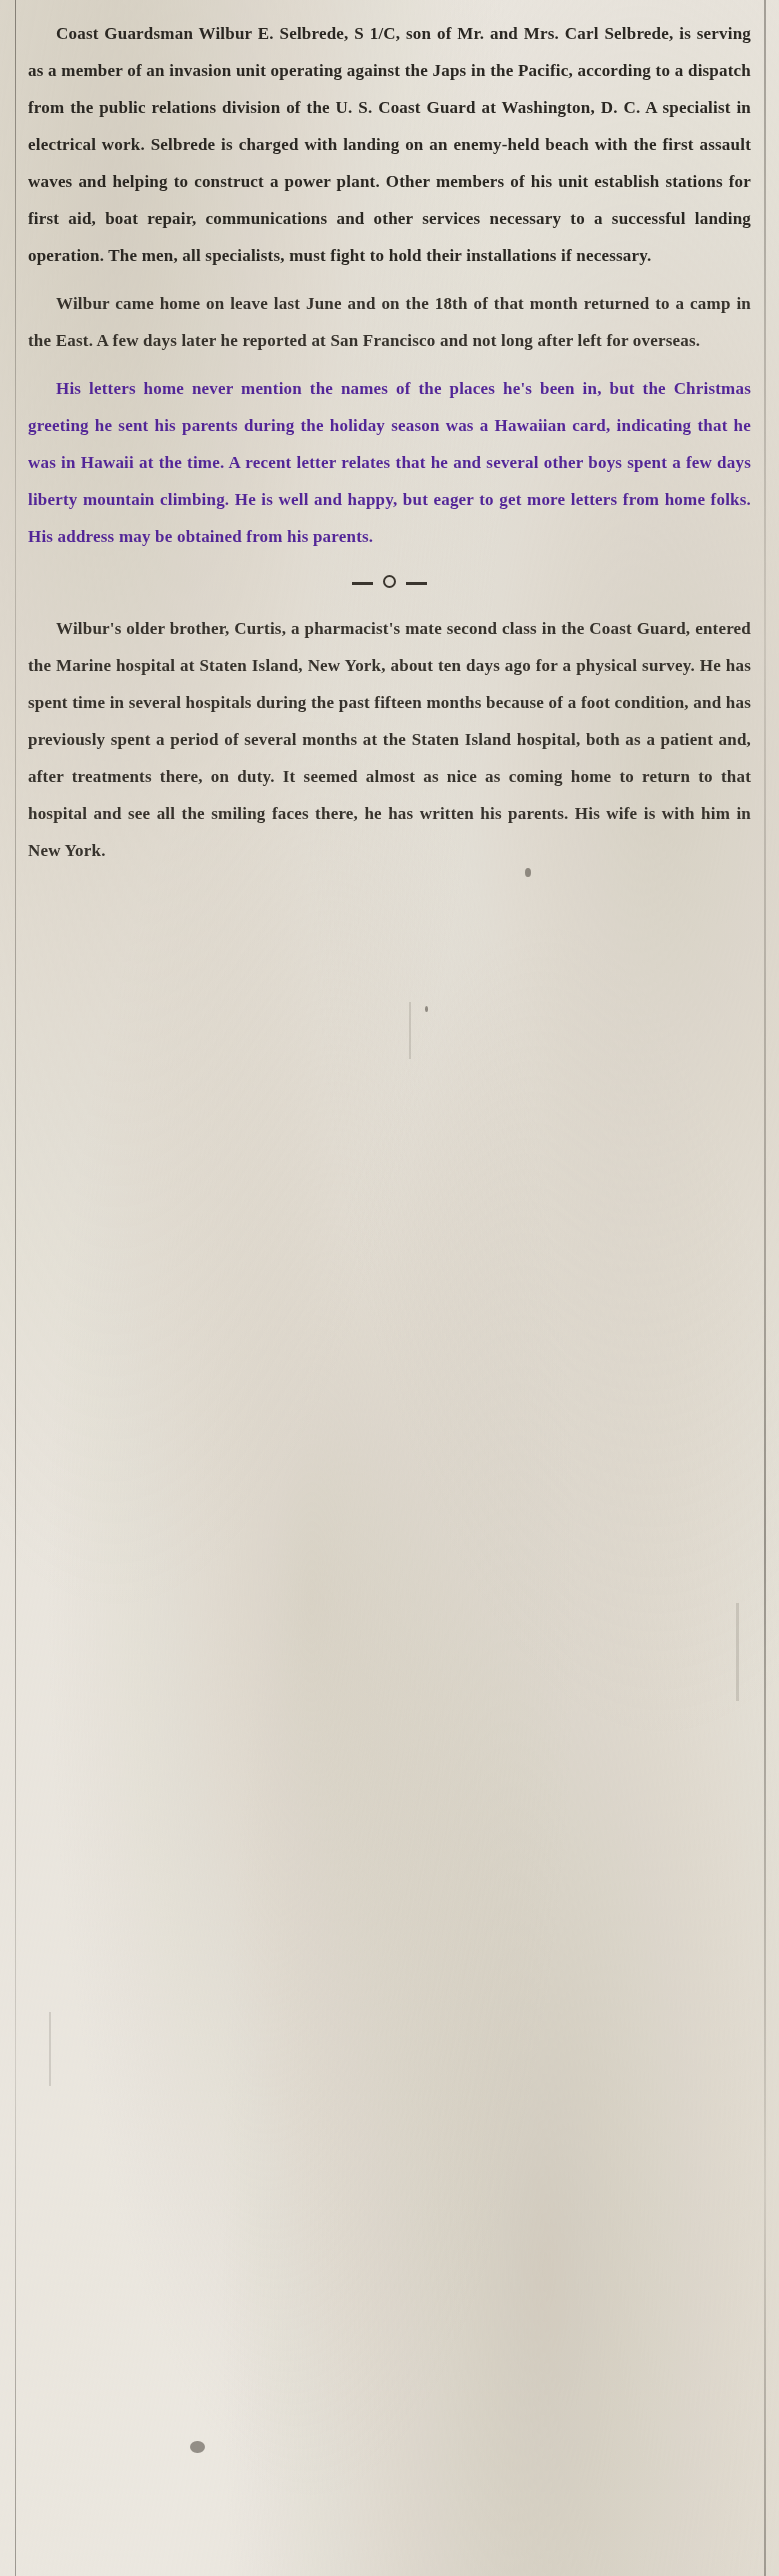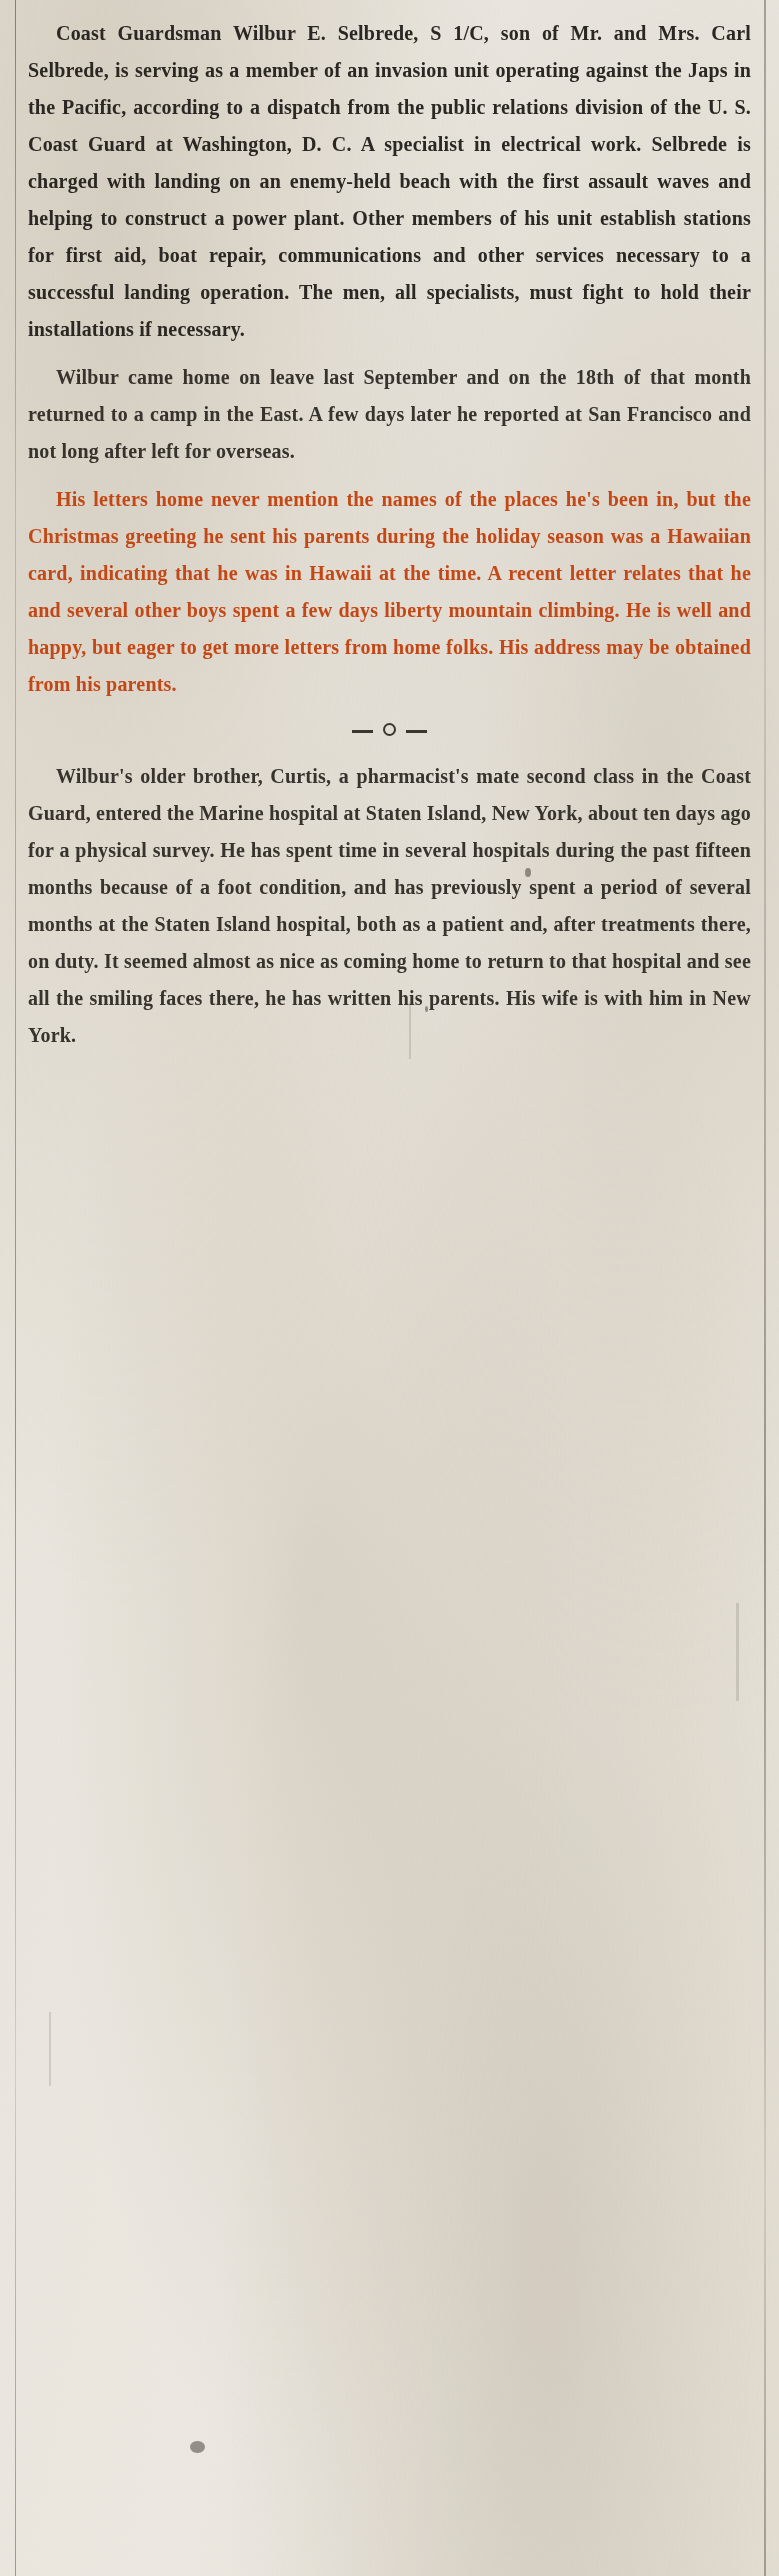--- a/index.html
+++ b/index.html
@@ -53,34 +53,34 @@
   #article-column {
     position: absolute;
     left: 28px;
     right: 28px;
     top: 14.7px;
     bottom: 8.2px;
   }
   .para {
     margin: 0 0 11.4px 0;
     font-family: "Liberation Serif", serif;
-    font-size: 20px;
+    font-size: 17px;
     line-height: 37px;
     color: #2a2722;
     text-align: justify;
     text-justify: inter-word;
     font-weight: 600;
     letter-spacing: 0.2px;
     text-indent: 28px;
     -webkit-font-smoothing: none;
   }
   
   .ink-1 { color: #2b2823; }
   .ink-2 { color: #322e28; opacity: 0.97; }
-  .ink-3 { color: #c2410c; opacity: 0.95; }
+  .ink-3 { color: #4c1d95; opacity: 0.95; }
   .ink-4 { color: #35312a; opacity: 0.93; }
 
   #divider {
     margin: 4.9px 0 9.8px 0;
     height: 33px;
     position: relative;
   }
   #divider .dash-left,
   #divider .dash-right {
     position: absolute;
@@ -128,21 +128,21 @@
   <div class="speck" style="left:425px; top:1006px; width:3.3px; height:5.7px;"></div>
   <div class="speck" style="left:190px; top:2441px; width:14.7px; height:12.3px;"></div>
   <div class="streak" style="left:409px; top:1002px; width:1.6px; height:57px;"></div>
   <div class="streak" style="left:736px; top:1603px; width:2.5px; height:98px;"></div>
   <div class="streak" style="left:49px; top:2012px; width:1.6px; height:74px;"></div>
 
   <div id="article-column">
 
     <p class="para ink-1">Coast Guardsman Wilbur E. Selbrede, S 1/C, son of Mr. and Mrs. Carl Selbrede, is serving as a member of an invasion unit operating against the Japs in the Pacific, according to a dispatch from the public relations division of the U. S. Coast Guard at Washington, D. C. A specialist in electrical work. Selbrede is charged with landing on an enemy-held beach with the first assault waves and helping to construct a power plant. Other members of his unit establish stations for first aid, boat repair, communications and other services necessary to a successful landing operation. The men, all specialists, must fight to hold their installations if necessary.</p>
 
-    <p class="para ink-2">Wilbur came home on leave last September and on the 18th of that month returned to a camp in the East. A few days later he reported at San Francisco and not long after left for overseas.</p>
+    <p class="para ink-2">Wilbur came home on leave last June and on the 18th of that month returned to a camp in the East. A few days later he reported at San Francisco and not long after left for overseas.</p>
 
     <p class="para ink-3">His letters home never mention the names of the places he's been in, but the Christmas greeting he sent his parents during the holiday season was a Hawaiian card, indicating that he was in Hawaii at the time. A recent letter relates that he and several other boys spent a few days liberty mountain climbing. He is well and happy, but eager to get more letters from home folks. His address may be obtained from his parents.</p>
 
     <div id="divider">
       <span class="dash-left"></span>
       <span class="dot"></span>
       <span class="dash-right"></span>
     </div>
 
     <p class="para ink-2">Wilbur's older brother, Curtis, a pharmacist's mate second class in the Coast Guard, entered the Marine hospital at Staten Island, New York, about ten days ago for a physical survey. He has spent time in several hospitals during the past fifteen months because of a foot condition, and has previously spent a period of several months at the Staten Island hospital, both as a patient and, after treatments there, on duty. It seemed almost as nice as coming home to return to that hospital and see all the smiling faces there, he has written his parents. His wife is with him in New York.</p>

